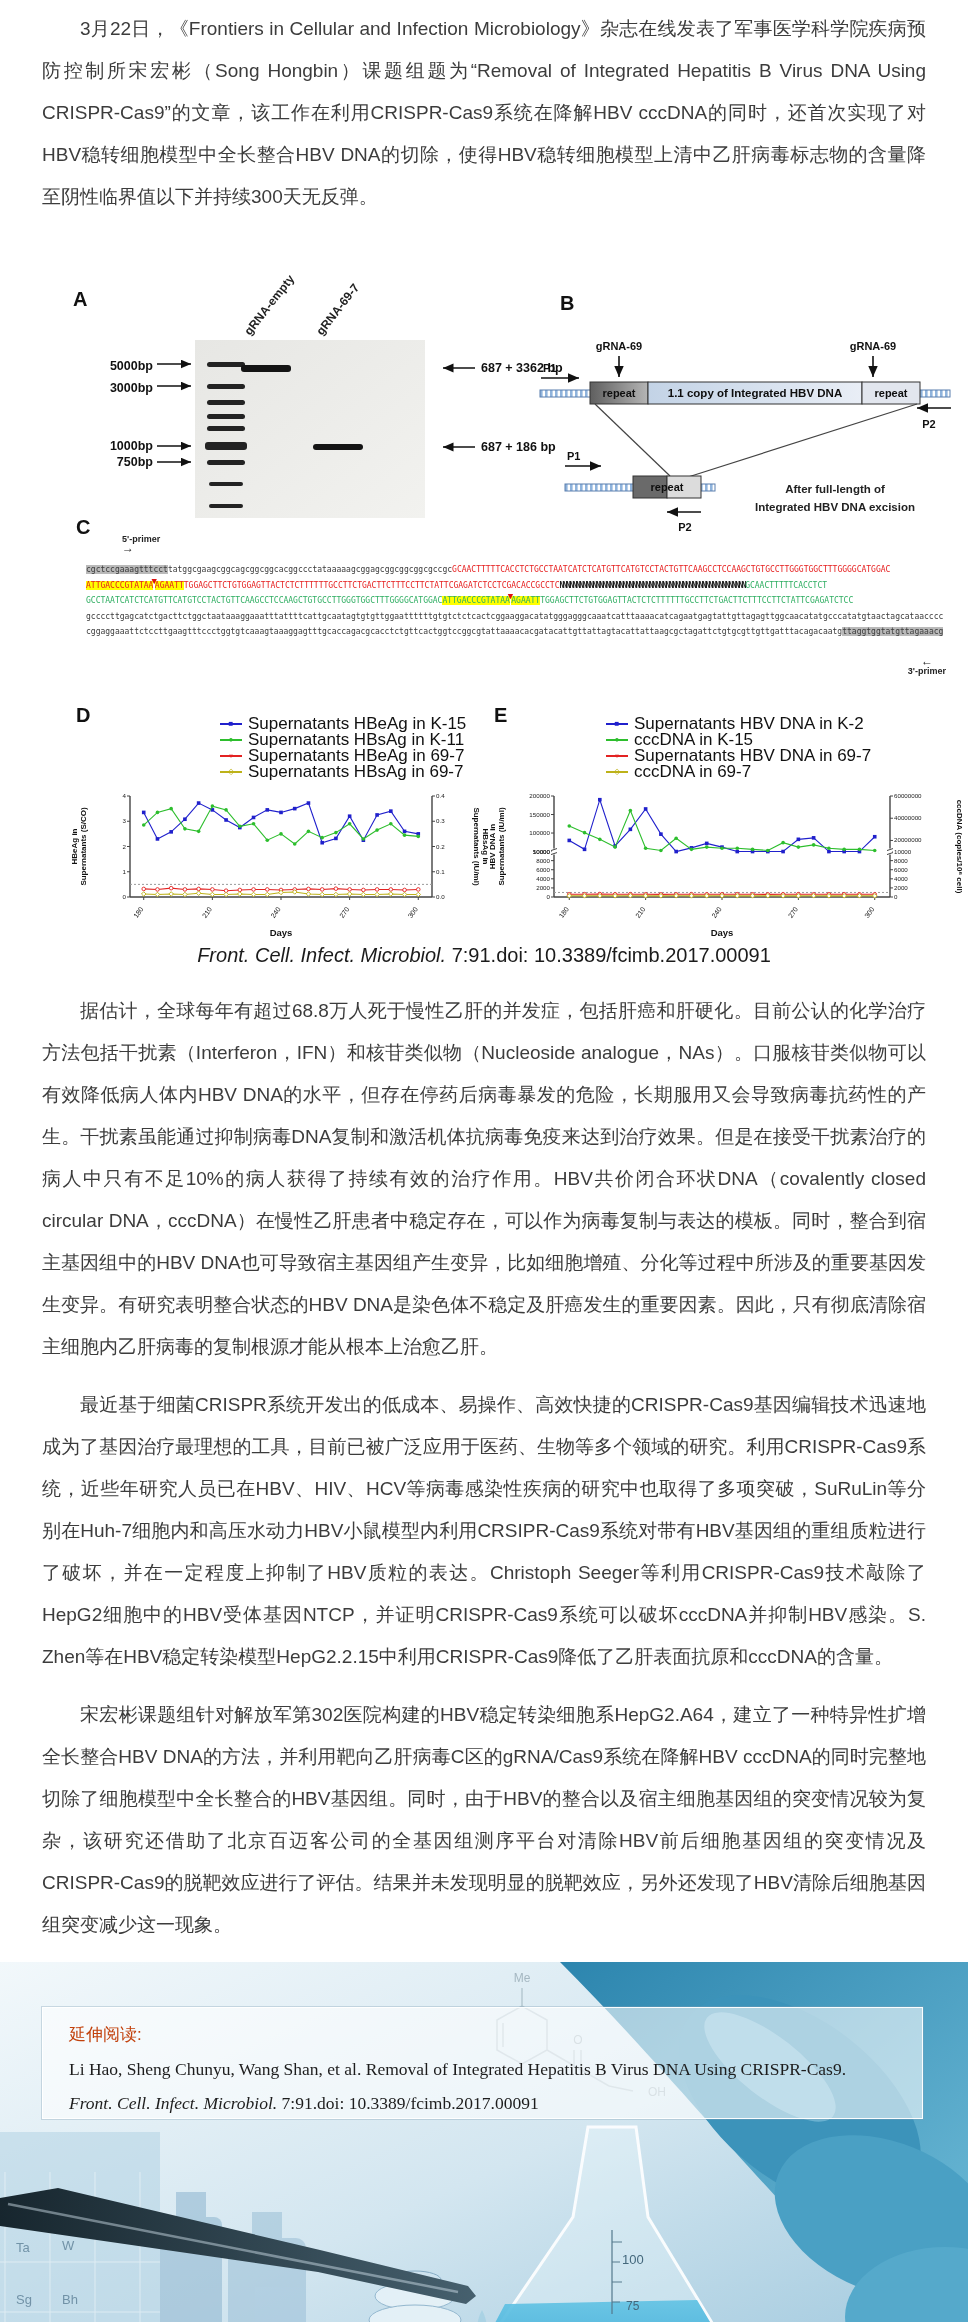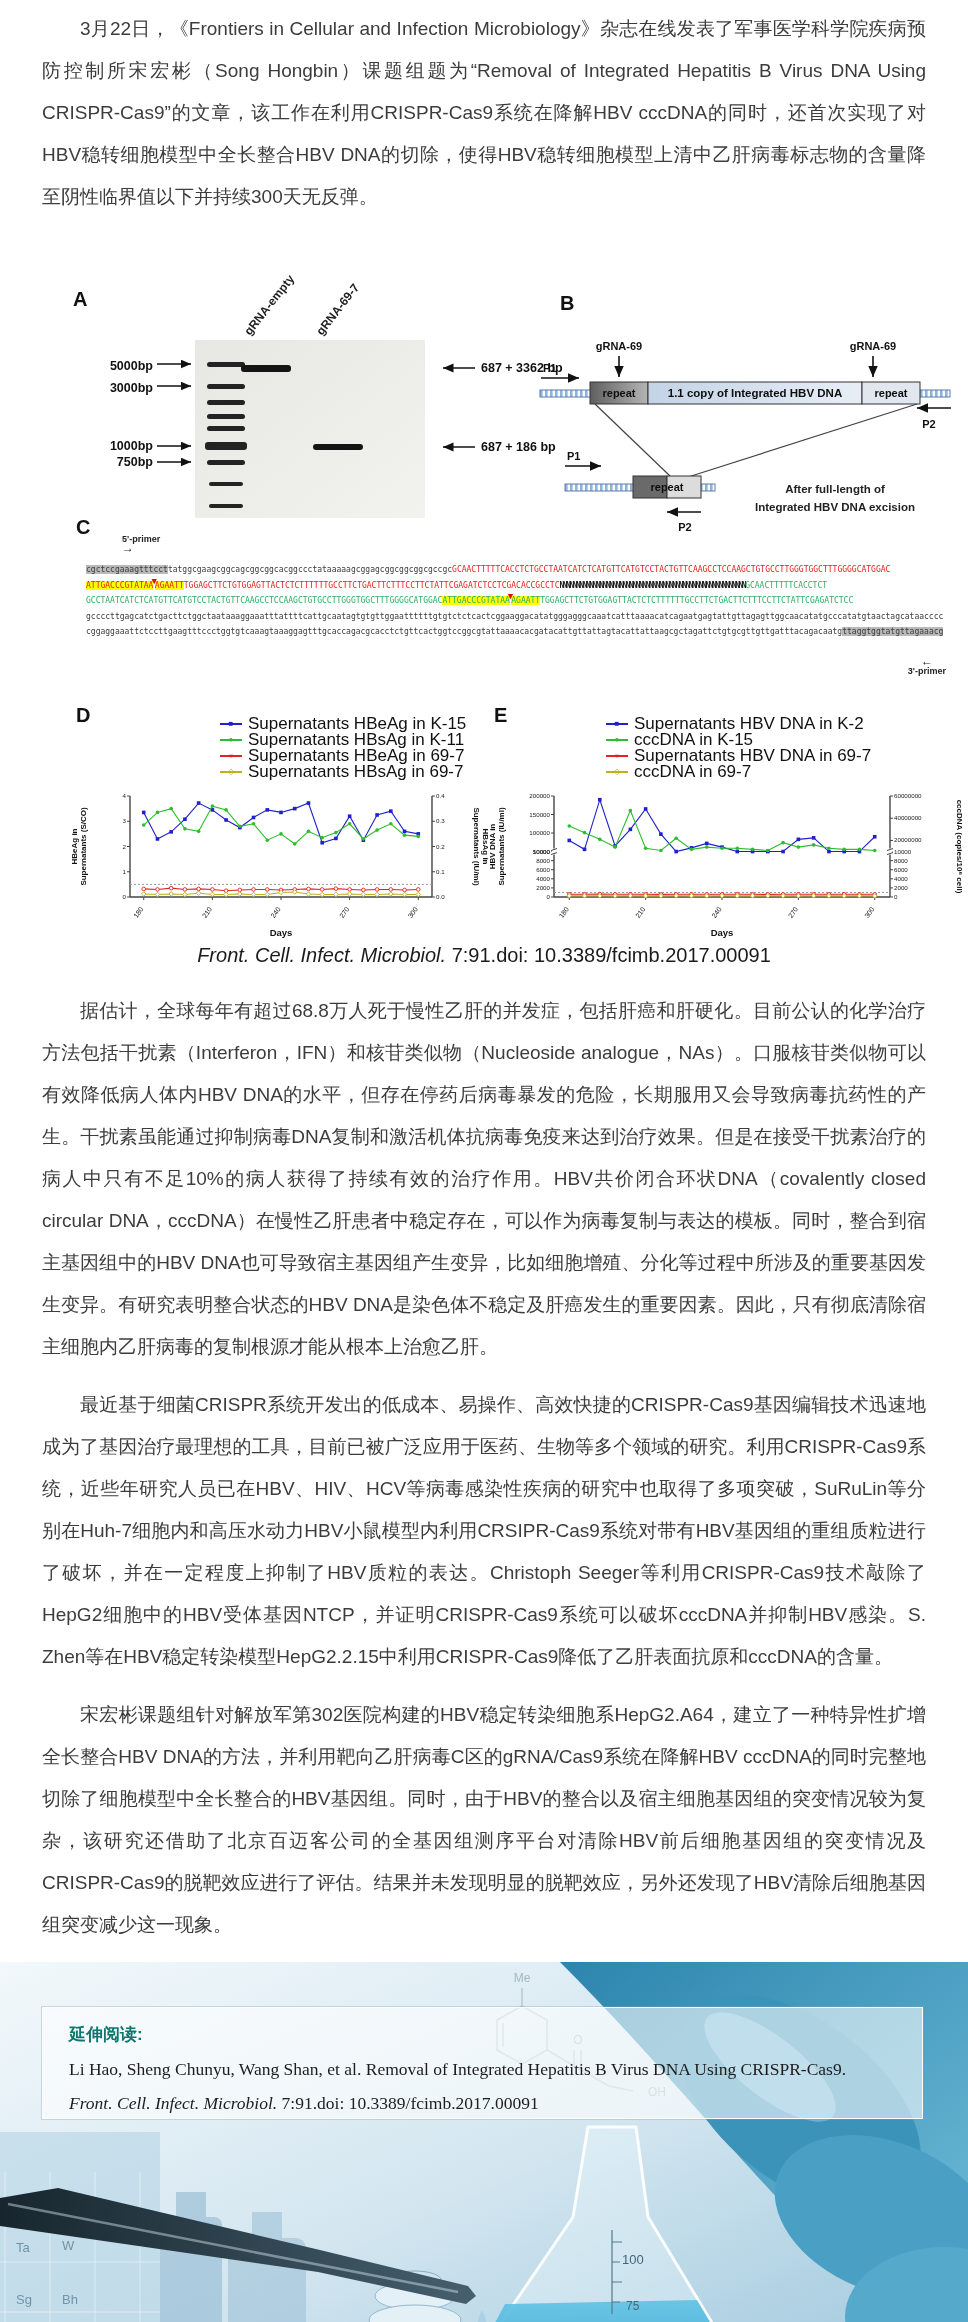--- a/index.html
+++ b/index.html
@@ -40,21 +40,21 @@
   .chart{position:absolute;left:0;top:86px;}
   
   .citation{text-align:center;font-size:20px;line-height:33px;color:#1b1b1b;margin:0 0 18px;}
   .cit-journal{font-style:italic;}
   
   .banner{position:relative;width:968px;height:425px;overflow:hidden;margin-top:6px;}
   .banner svg{position:absolute;left:0;top:0;}
   .readbox{position:absolute;left:42px;top:45px;width:827px;height:95px;padding:15px 26px 0;
     background:rgba(255,255,255,.58);border:1px solid rgba(255,255,255,.95);
     box-shadow:0 0 0 1px rgba(130,160,180,.35);}
-  .rb-head{color:#0f766e;font-weight:bold;font-size:17px;}
+  .rb-head{color:#c2410c;font-weight:normal;font-size:17px;}
   .rb-line{font-family:"Liberation Serif",serif;font-size:17.5px;color:#1d1d1d;margin-top:13px;}
   .rb-journal{font-style:italic;}
 </style>
 </head>
 <body>
 
 <div class="page">
   <div class="article">
 
     <p class="body">3月22日，《Frontiers in Cellular and Infection Microbiology》杂志在线发表了军事医学科学院疾病预防控制所宋宏彬（Song Hongbin）课题组题为“Removal of Integrated Hepatitis B Virus DNA Using CRISPR-Cas9”的文章，该工作在利用CRISPR-Cas9系统在降解HBV cccDNA的同时，还首次实现了对HBV稳转细胞模型中全长整合HBV DNA的切除，使得HBV稳转细胞模型上清中乙肝病毒标志物的含量降至阴性临界值以下并持续300天无反弹。</p>

